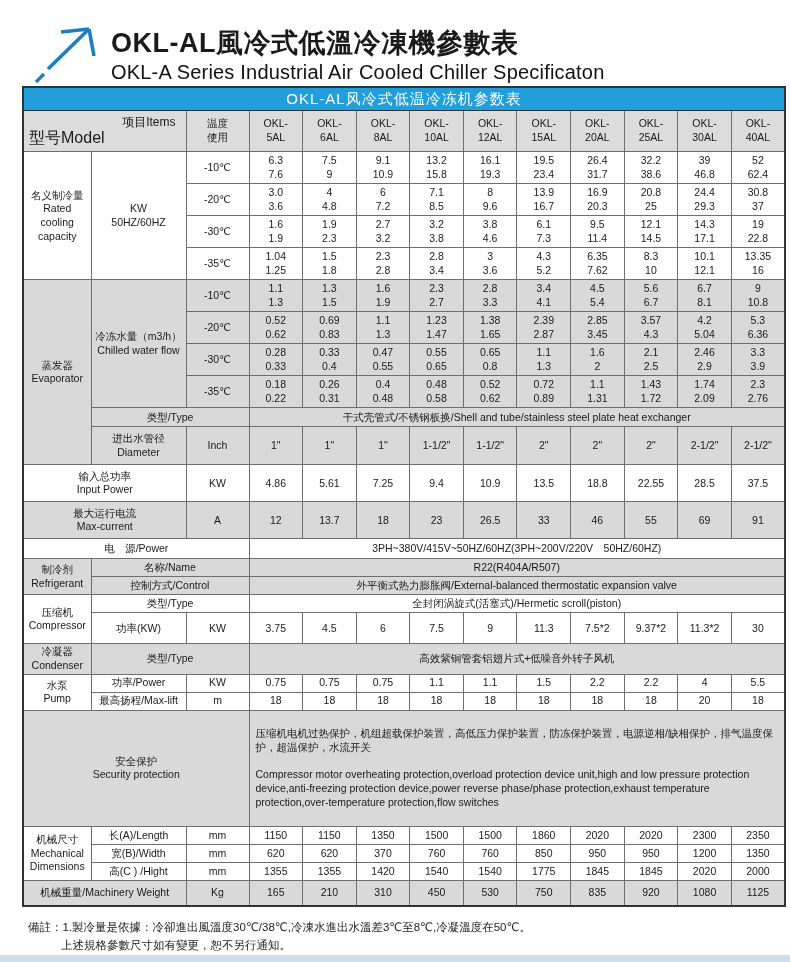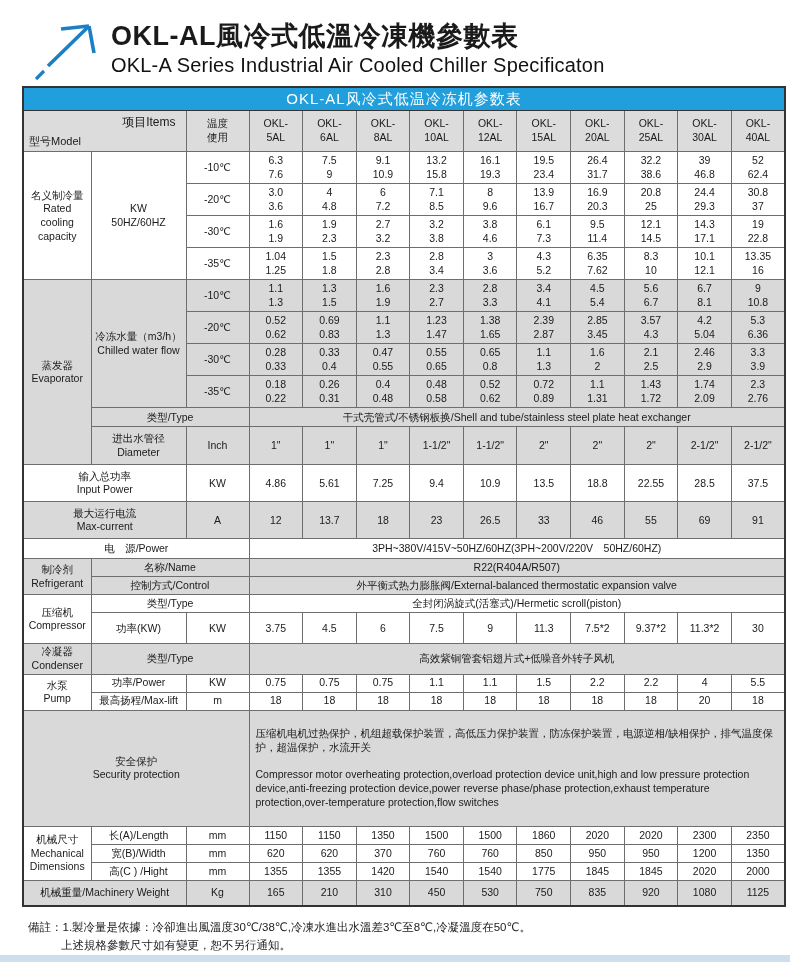--- a/index.html
+++ b/index.html
@@ -8,38 +8,38 @@
     --header-gray:#dcdcdc;
     --arrow-blue:#1b7fc4;
     --bottom-bar:#cfdeed;
     --border-dark:#333333;
   }
   *{box-sizing:border-box;margin:0;padding:0}
   html,body{background:#fff}
   body{font-family:"Liberation Sans","DejaVu Sans",sans-serif;color:#1a1a1a}
   .page{position:relative;width:790px;height:962px;background:#fff;overflow:hidden}
 
-  .page-header{display:flex;align-items:center;padding:13px 0 0 33px;height:84px}
+  .page-header{display:flex;align-items:flex-end;padding:13px 0 0 33px;height:84px}
   .logo{width:70px;height:64px;flex:0 0 auto}
   .titles{margin-left:8px}
   .title-zh{font-size:27px;font-weight:600;letter-spacing:.5px;line-height:1.25}
   .title-en{font-size:20px;font-weight:400;color:#111;letter-spacing:.2px}
 
   table.spec{border-collapse:collapse;table-layout:fixed;width:764px;margin:2px 0 12px 22px;border:2px solid var(--border-dark)}
   col.c1{width:68px}col.c2{width:95px}col.c3{width:63px}
   td{border:1px solid #6e6e6e;text-align:center;vertical-align:middle;
      font-size:10.5px;line-height:1.3;white-space:pre-line;padding:1px 2px;overflow:hidden}
   tr.sb td{border-top:1.5px solid #3a3a3a}
   tr.gray td{background:var(--stripe-gray)}
   tr.ghead td{background:var(--header-gray)}
   td.titlebar{background:var(--accent-blue);color:#fff;font-size:15px;letter-spacing:1px;height:21px;border:1px solid var(--border-dark)}
   td.diag{position:relative;padding:0;
     background-image:linear-gradient(to bottom right,transparent calc(50% - 1px),#6e6e6e calc(50% - 1px),#6e6e6e calc(50% + 0px),transparent calc(50% + 0px));}
   tr.ghead td.diag{background-color:var(--header-gray)}
-  .diag .model{position:absolute;left:5px;bottom:3px;font-size:11px}
+  .diag .model{position:absolute;left:5px;bottom:3px;font-size:16px}
   .diag .items{position:absolute;right:10px;top:4px;font-size:12px}
   td.leftcell{text-align:left;padding:3px 6px}
   .t21{height:21px}.h31{height:31px}.h32{height:32px}.h19{height:19px}.h38{height:38px}
   .h37{height:37px}.h20{height:20px}.h18{height:18px}.h29{height:29px}.h86{height:86px}
   .h26{height:26px}.h17{height:18px}
 
   .notes{margin:10px 0 0 28px;width:748px;font-size:11.5px;line-height:1.5;color:#222}
   .notes .ind1{padding-left:27px}
   .notes .ind2{padding-left:33px}
 

